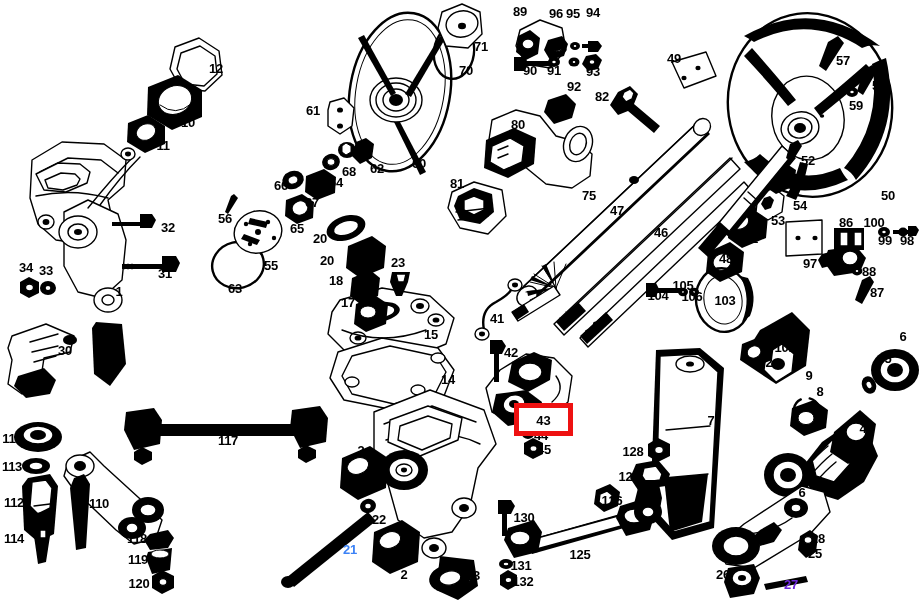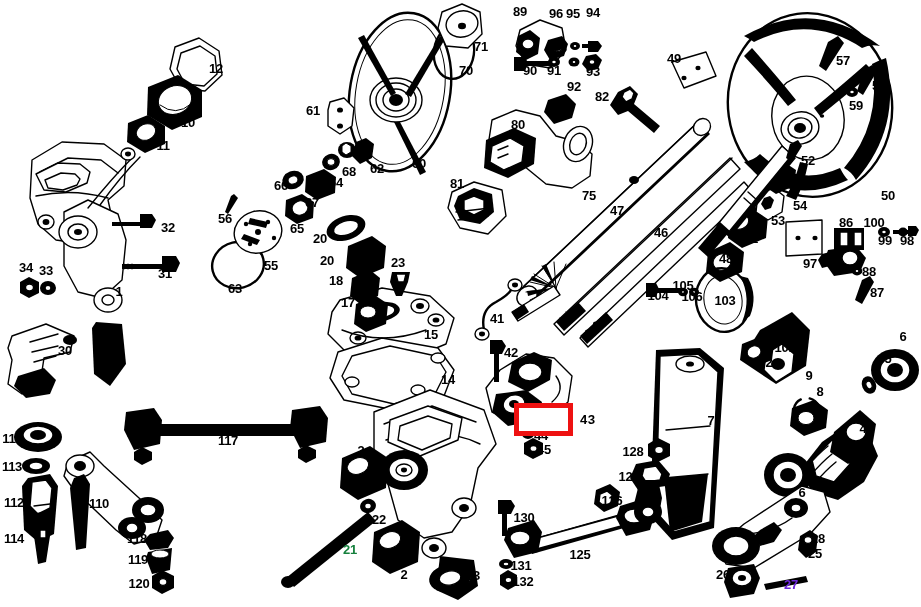--- a/index.html
+++ b/index.html
@@ -32,26 +32,25 @@
   .annot{
     position:absolute;
     box-sizing:border-box;
     background:#ffffff;
     pointer-events:auto;
   }
   .annot .annot-lbl{
     position:absolute;
     left:50%;top:50%;
     transform:translate(-50%,-50%);
-    font-family:Liberation Mono, monospace;
+    font-family:Liberation Sans, sans-serif;
     font-weight:bold;
     font-size:13px;
     color:#000000;
     white-space:nowrap;
-    margin-left:44px;
   }
 </style>
 </head>
 <body>
 
 <div id="diagram">
 
   <svg id="art" viewBox="0 0 921 607" xmlns="http://www.w3.org/2000/svg">
     <defs>
       <style>
@@ -660,21 +659,21 @@
       <div class="lbl" style="left: 12px; top: 466px; color: rgb(0, 0, 0);">113</div>
       <div class="lbl" style="left: 14px; top: 502px; color: rgb(0, 0, 0);">112</div>
       <div class="lbl" style="left: 14px; top: 538px; color: rgb(0, 0, 0);">114</div>
       <div class="lbl" style="left: 99px; top: 503px; color: rgb(0, 0, 0);">110</div>
       <div class="lbl" style="left: 228px; top: 440px; color: rgb(0, 0, 0);">117</div>
       <div class="lbl" style="left: 137px; top: 538px; color: rgb(0, 0, 0);">118</div>
       <div class="lbl" style="left: 138px; top: 559px; color: rgb(0, 0, 0);">119</div>
       <div class="lbl" style="left: 139px; top: 583px; color: rgb(0, 0, 0);">120</div>
       <div class="lbl" style="left: 361px; top: 450px; color: rgb(0, 0, 0);">3</div>
       <div class="lbl" style="left: 379px; top: 519px; color: rgb(0, 0, 0);">22</div>
-      <div class="lbl" style="left: 350px; top: 549px; color: #15803d;">21</div>
+      <div class="lbl" style="left: 350px; top: 549px; color: #3b82f6;">21</div>
       <div class="lbl" style="left: 404px; top: 574px; color: rgb(0, 0, 0);">2</div>
       <div class="lbl" style="left: 473px; top: 575px; color: rgb(0, 0, 0);">13</div>
       <div class="lbl" style="left: 524px; top: 517px; color: rgb(0, 0, 0);">130</div>
       <div class="lbl" style="left: 580px; top: 554px; color: rgb(0, 0, 0);">125</div>
       <div class="lbl" style="left: 521px; top: 565px; color: rgb(0, 0, 0);">131</div>
       <div class="lbl" style="left: 523px; top: 581px; color: rgb(0, 0, 0);">132</div>
       <div class="lbl" style="left: 775px; top: 553px; color: rgb(0, 0, 0); margin-left: 40px;">25</div>
       <div class="lbl" style="left: 818px; top: 538px; color: rgb(0, 0, 0);">28</div>
       <div class="lbl" style="left: 723px; top: 574px; color: rgb(0, 0, 0);">26</div>
       <div class="lbl" style="left: 791px; top: 584px; color: #6d28d9;">27</div>

